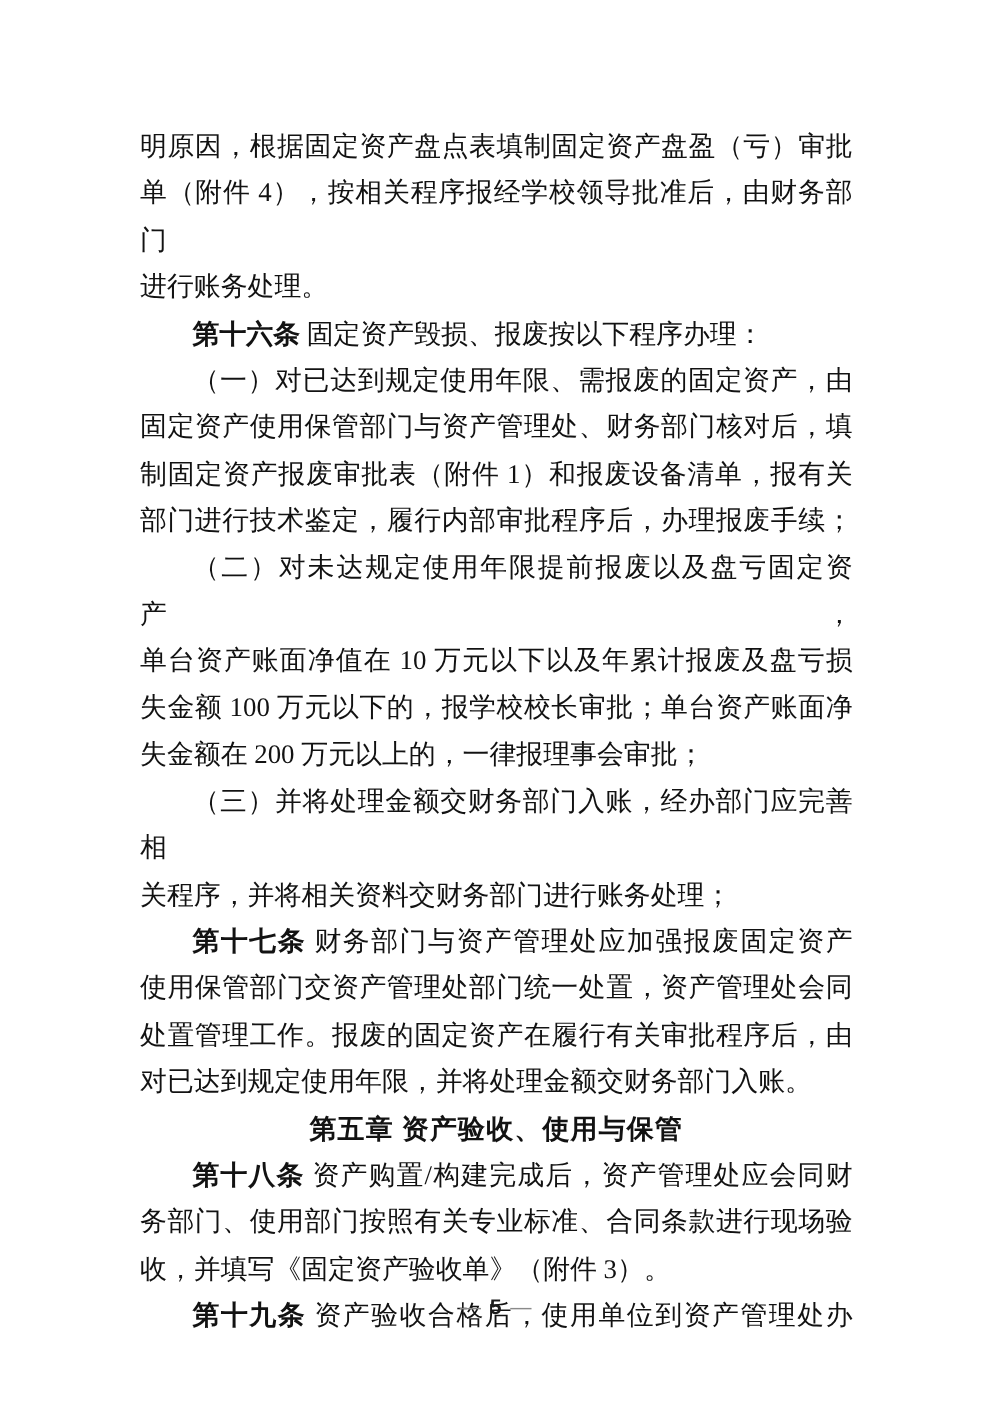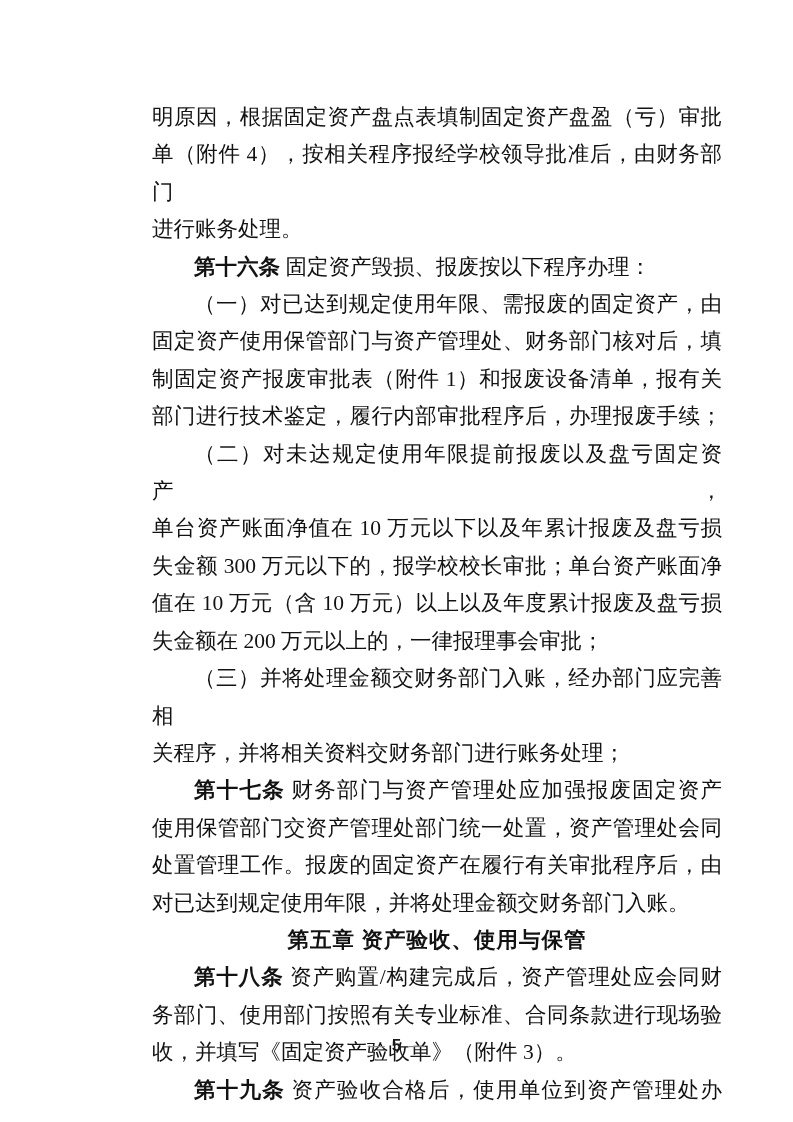--- a/index.html
+++ b/index.html
@@ -17,21 +17,20 @@
     color: #121212;
   }
   .doc {
     position: absolute;
     left: 112px;
     top: 99px;
     width: 570px;
     font-size: 21.5px;
     line-height: 37.4px;
     text-align: left;
-    margin-left: 40px;
   }
   .line {
     min-height: 37.4px;
   }
   .fill {
     text-align: justify;
     text-align-last: justify;
   }
   .indent {
     text-indent: 42px;
@@ -76,22 +75,21 @@
       <div class="line fill">明原因，根据固定资产盘点表填制固定资产盘盈（亏）审批</div>
       <div class="line fill">单（附件 4），按相关程序报经学校领导批准后，由财务部门</div>
       <div class="line">进行账务处理。</div>
       <div class="line indent"><span class="b">第十六条</span> 固定资产毁损、报废按以下程序办理：</div>
       <div class="line fill indent">（一）对已达到规定使用年限、需报废的固定资产，由</div>
       <div class="line fill">固定资产使用保管部门与资产管理处、财务部门核对后，填</div>
       <div class="line fill">制固定资产报废审批表（附件 1）和报废设备清单，报有关</div>
       <div class="line fill">部门进行技术鉴定，履行内部审批程序后，办理报废手续；</div>
       <div class="line fill indent">（二）对未达规定使用年限提前报废以及盘亏固定资产，</div>
       <div class="line fill">单台资产账面净值在 10 万元以下以及年累计报废及盘亏损</div>
-      <div class="line fill">失金额 300 万元以下的，报学校校长审批；单台资产账面净</div>
-      <div class="line fill">值在 10 万元（含 10 万元）以上以及年度累计报废及盘亏损</div>
+      <div class="line fill">失金额 100 万元以下的，报学校校长审批；单台资产账面净</div>
       <div class="line">失金额在 200 万元以上的，一律报理事会审批；</div>
       <div class="line fill indent">（三）并将处理金额交财务部门入账，经办部门应完善相</div>
       <div class="line">关程序，并将相关资料交财务部门进行账务处理；</div>
       <div class="line fill indent"><span class="b">第十七条</span> 财务部门与资产管理处应加强报废固定资产</div>
       <div class="line fill">使用保管部门交资产管理处部门统一处置，资产管理处会同</div>
       <div class="line fill">处置管理工作。报废的固定资产在履行有关审批程序后，由</div>
       <div class="line">对已达到规定使用年限，并将处理金额交财务部门入账。</div>
       <div class="line center heading">第五章 资产验收、使用与保管</div>
       <div class="line fill indent"><span class="b">第十八条</span> 资产购置/构建完成后，资产管理处应会同财</div>
       <div class="line fill">务部门、使用部门按照有关专业标准、合同条款进行现场验</div>

